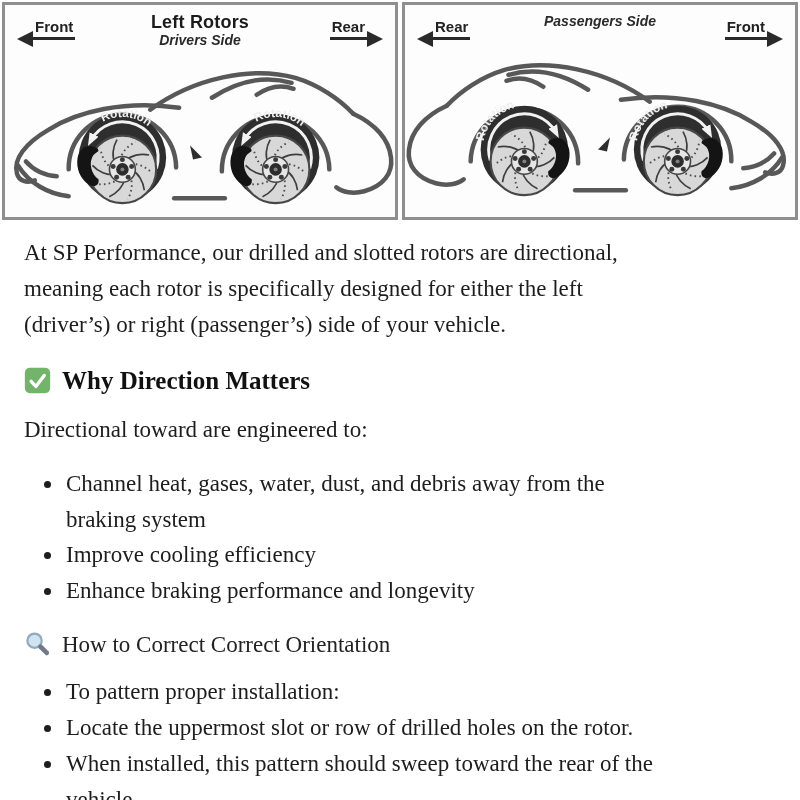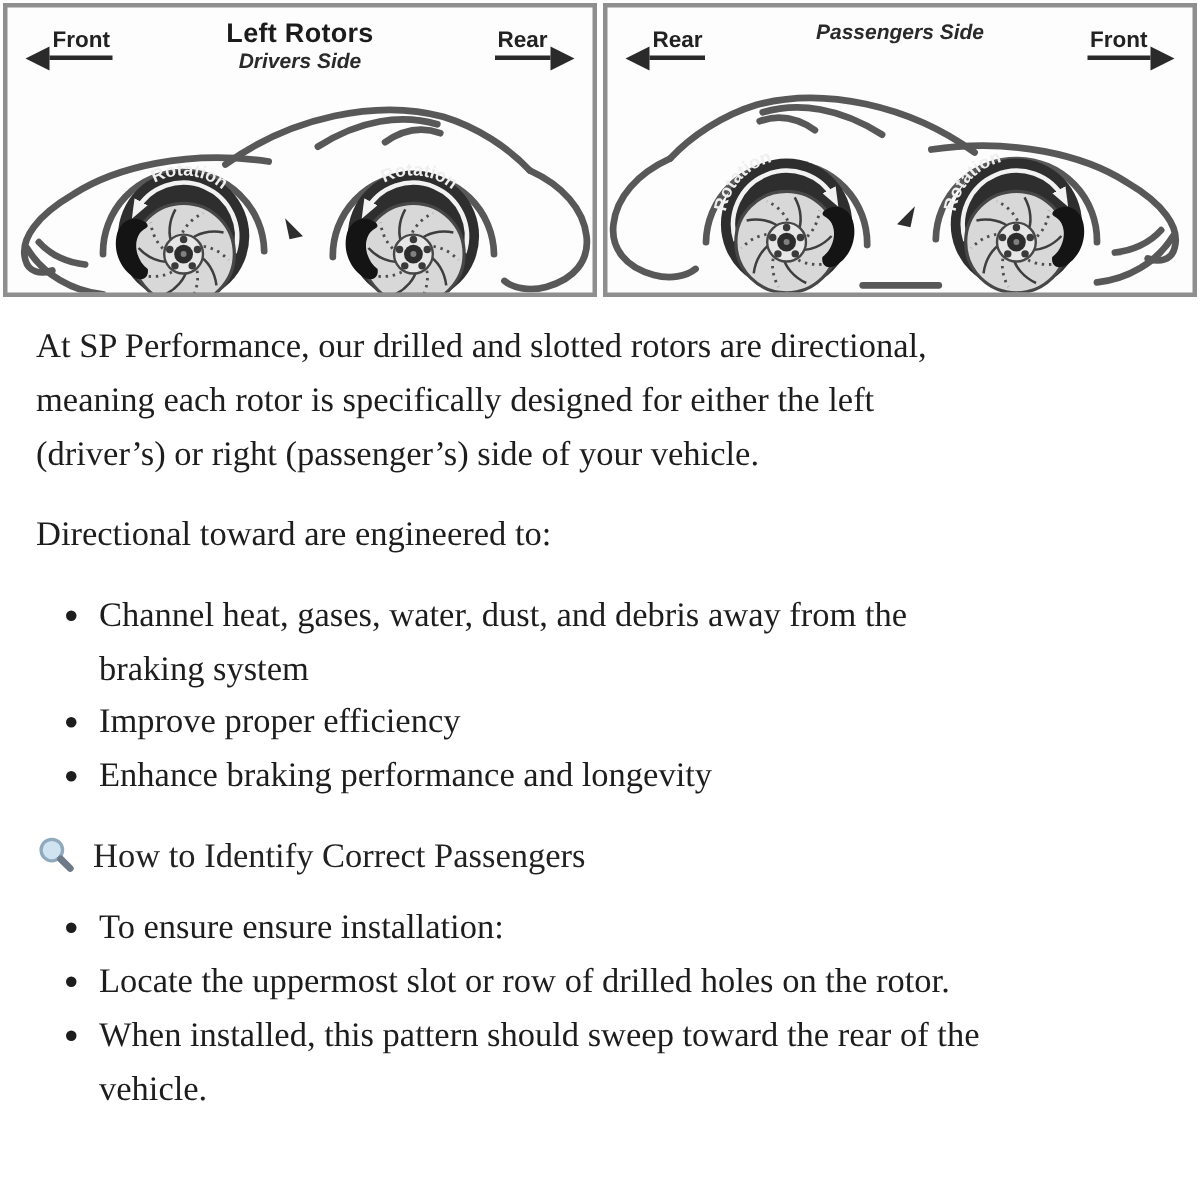--- a/index.html
+++ b/index.html
@@ -4,21 +4,21 @@
 <style>
   * { margin:0; padding:0; box-sizing:border-box; }
   html,body { width:800px; background:#ffffff; font-family:"Liberation Serif", serif; color:#1d1d1d; }
 
   
   .panels{
     display:grid; grid-template-columns:1fr 1fr; gap:4px;
     margin:2px 2px 0 2px;
   }
   .panel{
-    border:3px solid #8f8f8f; background:#fdfdfd; height:196px; overflow:hidden;
+    border:3px solid #8f8f8f; background:#fdfdfd; height:218px; overflow:hidden;
   }
   .panel-head{
     display:grid; grid-template-columns:1fr auto 1fr; align-items:start;
     padding:8px 12px 0 12px; font-family:"Liberation Sans", sans-serif;
   }
   .panel-titles{ text-align:center; line-height:1.05; }
   .panel-title{ font-size:18px; font-weight:bold; color:#1b1b1b; letter-spacing:0.2px; }
   .panel-sub{ font-size:14px; font-weight:bold; font-style:italic; color:#2a2a2a; margin-top:1px;text-align:center; }
   .dir{ display:flex; align-items:flex-end; margin-top:6px; }
   .dir-right-col{ justify-self:end; }
@@ -159,40 +159,49 @@
     </svg>
   </section>
 </div>
 
 <main class="content">
 
   <p class="intro">At SP Performance, our drilled and slotted rotors are directional,
 meaning each rotor is specifically designed for either the left
 (driver’s) or right (passenger’s) side of your vehicle.</p>
 
+  <div class="sec-head">
+    <span class="emoji">
+      <svg viewBox="0 0 32 32">
+        <rect x="1" y="1" width="30" height="30" rx="6" fill="#72b56a"></rect>
+        <path d="M8.5 17 L14 23 L24 10" stroke="#ffffff" stroke-width="4" fill="none" stroke-linecap="round" stroke-linejoin="round"></path>
+      </svg>
+    </span>
+    <span class="h-bold">Why Direction Matters</span>
+  </div>
 
   <p class="lead">Directional toward are engineered to:</p>
 
   <ul>
     <li>Channel heat, gases, water, dust, and debris away from the
 braking system</li>
-    <li>Improve proper efficiency</li>
+    <li>Improve cooling efficiency</li>
     <li>Enhance braking performance and longevity</li>
   </ul>
 
   <div class="sec-head sec2-head">
     <span class="emoji">
       <svg viewBox="0 0 32 32">
         <circle cx="12.5" cy="11.5" r="8.5" fill="#cfe3f0" stroke="#8fa9bd" stroke-width="2.6"></circle>
         <line x1="19.5" y1="18.5" x2="27" y2="26" stroke="#6e7a87" stroke-width="5.5" stroke-linecap="round"></line>
       </svg>
     </span>
-    <span class="h-reg">How to Identify Correct Passengers</span>
+    <span class="h-reg">How to Correct Correct Orientation</span>
   </div>
 
   <ul class="list2">
-    <li>To ensure ensure installation:</li>
+    <li>To pattern proper installation:</li>
     <li>Locate the uppermost slot or row of drilled holes on the rotor.</li>
     <li>When installed, this pattern should sweep toward the rear of the
 vehicle.</li>
   </ul>
 
 </main>
 
 </body></html>

